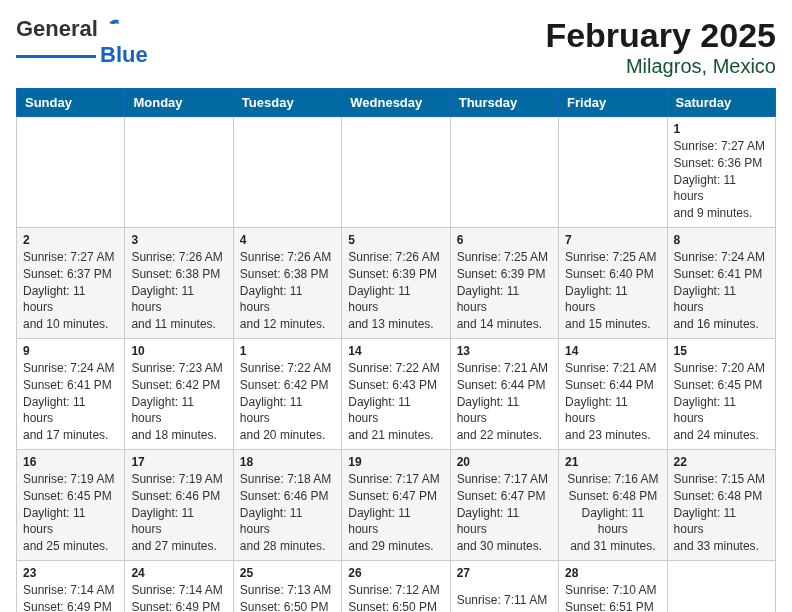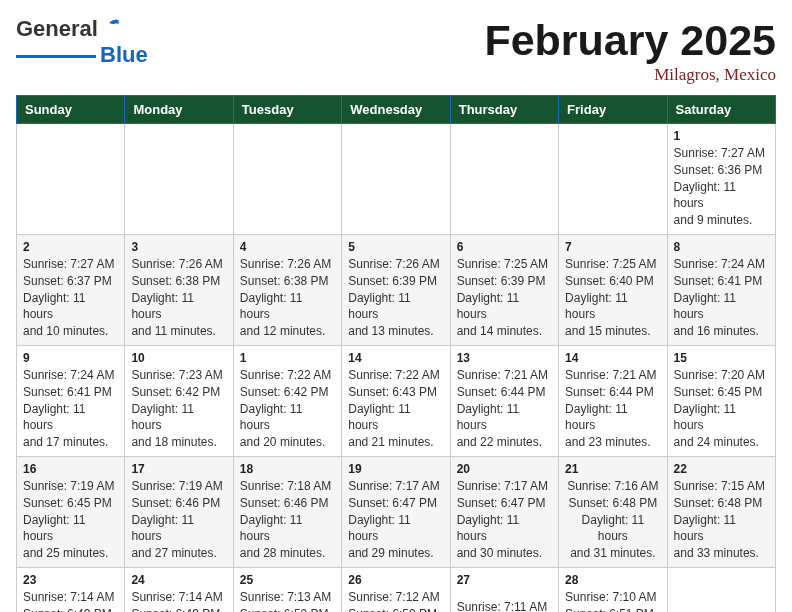--- a/index.html
+++ b/index.html
@@ -24,36 +24,35 @@
     .logo-line {
       width: 80px;
       height: 3px;
       background: #1565c0;
       margin-top: 2px;
     }
     .title-block {
       text-align: right;
     }
     .month-title {
-      font-size: 43px;
+      font-size: 34px;
       font-weight: bold;
       color: #1a1a1a;
     }
     .location {
-      font-size: 17px;
-      color: #7f1d1d;
-      font-family: Liberation Serif, serif;
+      font-size: 20px;
+      color: #14532d;
     }
     .calendar {
       width: 100%;
       border-collapse: collapse;
       border: 1px solid #ccc;
     }
     .calendar th {
-      background: #14532d;
+      background: #0369a1;
       color: #fff;
       font-size: 13px;
       font-weight: bold;
       padding: 6px 8px;
       text-align: left;
       border: 1px solid #1565c0;
     }
     .calendar td {
       vertical-align: top;
       padding: 5px 6px;

